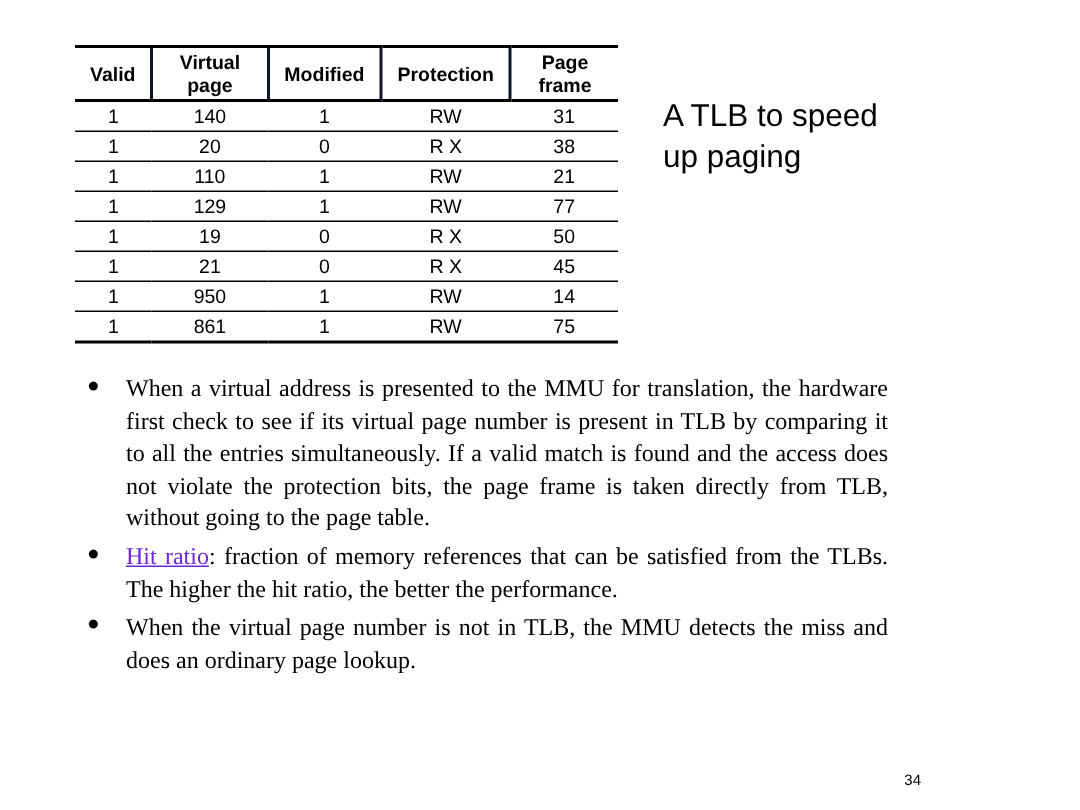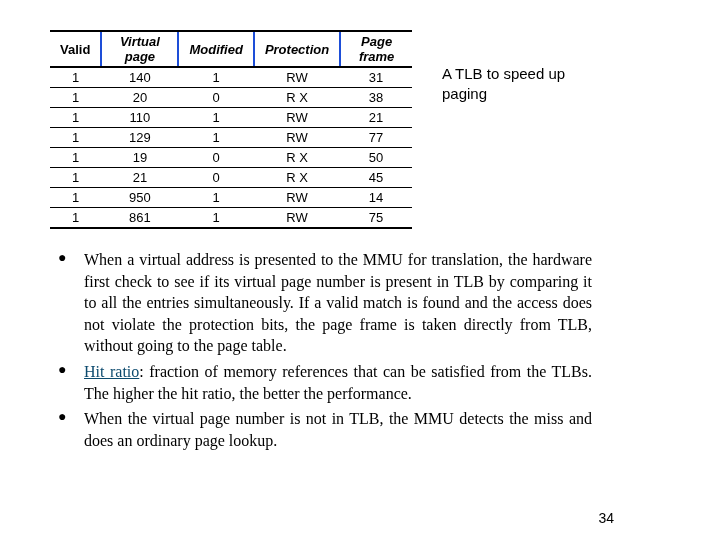--- a/index.html
+++ b/index.html
@@ -33,35 +33,34 @@
     font-size: 13px;
   }
   table.tlb th {
     font-weight: bold;
     text-align: center;
     padding: 2px 10px;
     border-top: 2px solid #000;
     border-bottom: 2px solid #000;
   }
   table.tlb th + th {
-    border-left: 2px solid #1d4ed8;
-    font-style: italic;
+    border-left: 2px solid #0f172a;
   }
   table.tlb td {
     text-align: center;
     padding: 2px 10px;
     border-bottom: 1px solid #000;
     font-weight: normal;
   }
   table.tlb tbody tr:last-child td {
     border-bottom: 2px solid #000;
   }
   .caption {
     font-family: Arial, Helvetica, sans-serif;
-    font-size: 15px;
+    font-size: 21px;
     margin-left: 30px;
     margin-top: 34px;
     max-width: 150px;
     line-height: 1.3;
   }
   ul.bullets {
     margin: 20px 0 0 0;
     padding: 0 0 0 26px;
     list-style: none;
   }
@@ -74,29 +73,29 @@
     font-family: Liberation Serif, serif;
   }
   ul.bullets > li::before {
     content: "●";
     position: absolute;
     left: -8px;
     top: 0;
     font-size: 14px;
   }
   .hit-ratio {
-    color: #0c4a6e;
+    color: #6d28d9;
     text-decoration: underline;
   }
   .pagenum {
     position: absolute;
     right: 18px;
     bottom: 14px;
     font-family: Arial, Helvetica, sans-serif;
-    font-size: 14px;
+    font-size: 10px;
   }
 </style>
 </head>
 <body>
 
 <div class="slide">
 
   <div class="figure-row">
     <div class="table-wrap">
       <table class="tlb">

